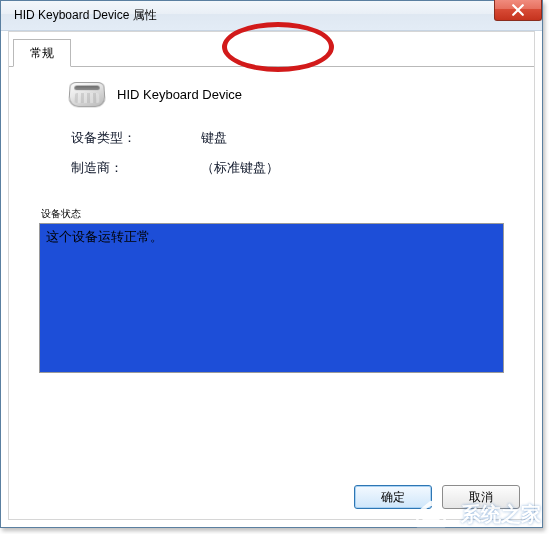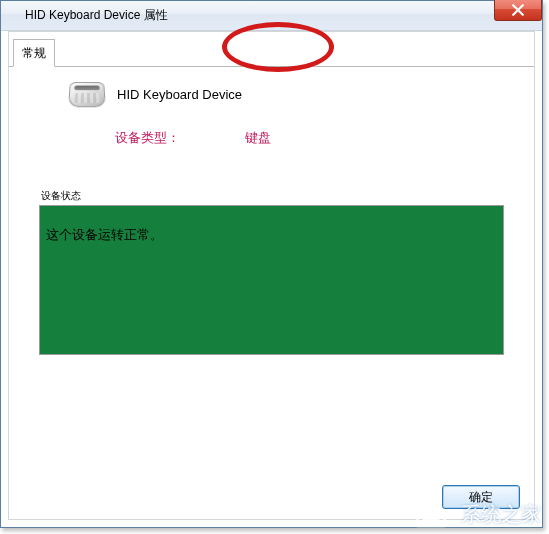--- a/index.html
+++ b/index.html
@@ -12,21 +12,21 @@
       background: #fff;
       box-shadow: 2px 3px 4px rgba(0,0,0,0.25);
     }
 
     .titlebar {
       height: 30px;
       background: linear-gradient(to bottom, #f3f7fb 0%, #e9eff6 45%, #dfe8f2 46%, #e3ecf6 100%);
       border-bottom: 1px solid #c7d4e2;
       display: flex;
       align-items: center;
-      padding-left: 24px;
+      padding-left: 13px;
       position: relative;
     }
     .titlebar .title { font-size: 12px; color: #000; }
 
     .close-btn {
       position: absolute; right: 0; top: -1px;
       width: 48px; height: 21px;
       background: linear-gradient(to bottom, #f08b7d 0%, #e6705f 45%, #d84b36 46%, #c5331e 100%);
       border: 1px solid #8a2d1e;
       border-top: none;
@@ -51,21 +51,21 @@
       position: relative;
       margin-top: 8px;
     }
     .tabrow-line {
       position: absolute;
       left: 0; right: 0; bottom: 0;
       height: 1px; background: #b9b9b9;
     }
     .tab {
       height: 27px;
-      padding: 0 8px;
+      padding: 0 16px;
       border: 1px solid #b9b9b9;
       border-bottom: none;
       background: linear-gradient(to bottom, #fdfdfd, #ececec);
       font-size: 12px;
       display: flex; align-items: center;
       margin-right: -1px;
       cursor: pointer;
       position: relative;
       z-index: 1;
     }
@@ -113,44 +113,44 @@
       content:"";
       position: absolute;
       bottom: 3px; left: 5px; right: 5px; height: 10px;
       background: repeating-linear-gradient(to right, #bcbcbc 0 3px, #e7e7e7 3px 6px);
       opacity: .55;
       border-radius: 2px;
     }
     .device-name { font-size: 13px; font-family: Tahoma, sans-serif; }
 
     .props {
-      margin-left: 88px;
+      margin-left: 44px;
       font-size: 13px;
-      color: #be185d;
+      color: #0f172a;
     }
     .props .row { display: flex; margin-bottom: 12px; }
     .props .row .lab { width: 130px; }
     .props .row .val { }
 
     .status-group {
       margin-top: 30px;
       margin-left: 12px; margin-right: 12px;
     }
     .status-label {
       font-size: 10px;
       margin-bottom: 2px;
       margin-left: 2px;
     }
     .status-box {
       width: 100%;
       height: 150px;
       border: 1px solid #9a9a9a;
-      background: #15803d;
+      background: #1d4ed8;
       font-size: 13px;
-      padding: 20px 6px;
+      padding: 4px 6px;
       resize: none;
       overflow-y: auto;
       font-family: inherit;
     }
 
     .buttons {
       position: absolute;
       right: 14px; bottom: 10px;
       display: flex; gap: 10px;
     }
@@ -179,21 +179,21 @@
       z-index: 50;
     }
 
     
     .watermark {
       position: absolute;
       right: 8px; bottom: 6px;
       display: flex; align-items: center; gap: 13px;
       color: #fff;
       font-size: 20px;
-      font-weight: 400;
+      font-weight: 700;
       z-index: 60;
       text-shadow: 0 0 3px rgba(30,100,180,.6);
       opacity: .9;
     }
     .wm-icon {
       width: 34px; height: 28px;
       position: relative;
     }
     .wm-icon svg { width: 100%; height: 100%; }
   </style>
@@ -227,30 +227,33 @@
         <div class="device-icon"></div>
         <div class="device-name">HID Keyboard Device</div>
       </div>
 
       <div class="props">
         <div class="row">
           <div class="lab">设备类型：</div>
           <div class="val">键盘</div>
         </div>
         <div class="row">
+          <div class="lab">制造商：</div>
+          <div class="val">（标准键盘）</div>
         </div>
       </div>
 
       <div class="status-group">
         <div class="status-label">设备状态</div>
         <textarea class="status-box" readonly="" style="">这个设备运转正常。</textarea>
       </div>
 
       <div class="buttons">
         <button class="btn primary">确定</button>
+        <button class="btn">取消</button>
       </div>
 
     </div>
   </div>
 </div>
 
 <div class="annotation"></div>
 
 <div class="watermark">
   <div class="wm-icon">

